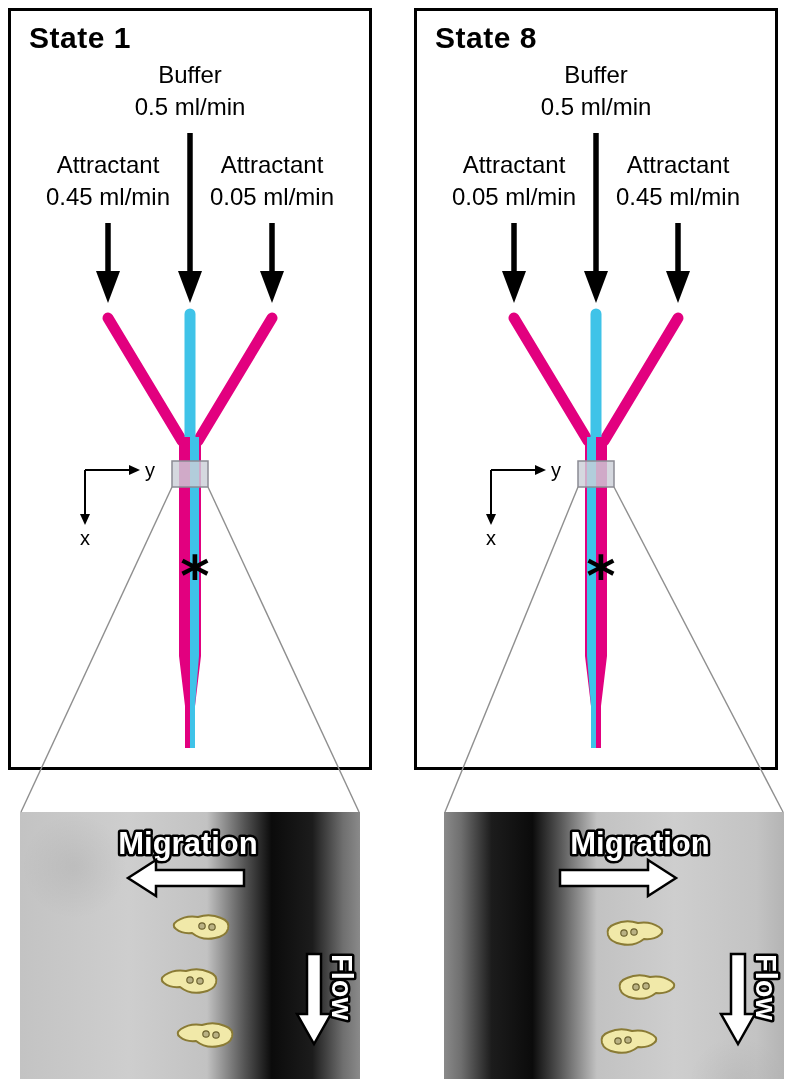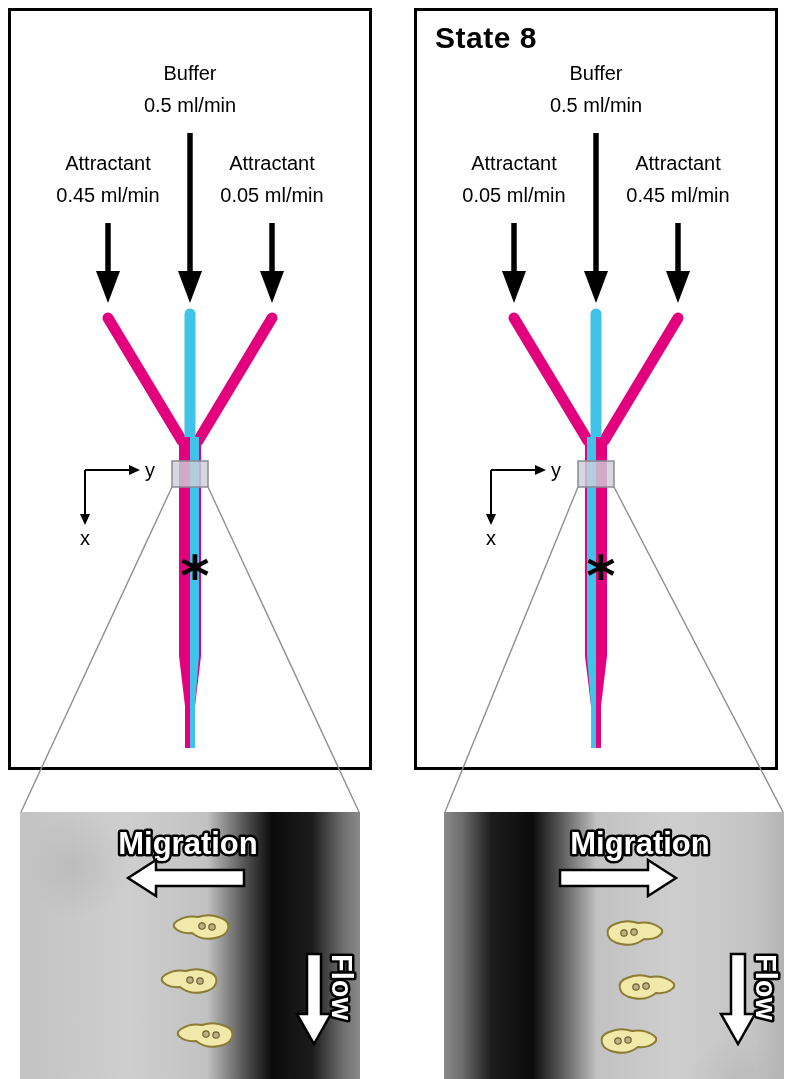--- a/index.html
+++ b/index.html
@@ -14,21 +14,21 @@
     border:3px solid #000; background:#fff;
   }
   .panel-1 { left:8px; }
   .panel-2 { left:414px; }
   .panel .title {
     position:absolute; left:18px; top:10px;
     font-size:30px; font-weight:bold; letter-spacing:0.5px;
   }
   .lbl {
     position:absolute; transform:translateX(-50%);
-    font-size:20px; white-space:nowrap; text-align:left; line-height:1.2;
+    font-size:24px; white-space:nowrap; text-align:left; line-height:1.2;
   }
   .scheme { position:absolute; left:0; top:0; width:358px; height:756px; }
 
   
   .blk-line { stroke:#000; stroke-width:5.5; }
   .blk-fill { fill:#000; }
   .s-mag  { stroke:var(--attractant,#e2007f); }
   .f-mag  { fill:var(--attractant,#e2007f); }
   .s-cyan { stroke:var(--buffer,#3fc3e8); }
   .f-cyan { fill:var(--buffer,#3fc3e8); }
@@ -75,20 +75,21 @@
   <defs>
     <g id="cell-shape">
       <path d="M4,17 Q2,9 11,6 Q22,1 34,5 Q46,3 55,9 Q61,13 56,17 Q50,22 40,21 Q30,29 17,26 Q6,24 4,17 Z" fill="#f1e9a9" stroke="#8a7b35" stroke-width="2"></path>
       <circle cx="20" cy="15" r="3.2" fill="#b9b184" stroke="#6d6330" stroke-width="1.2"></circle>
       <circle cx="30" cy="14" r="3.2" fill="#b9b184" stroke="#6d6330" stroke-width="1.2"></circle>
     </g>
   </defs>
 </svg>
 
 <section class="panel panel-1">
+  <div class="title">State 1</div>
 
   <div class="lbl" style="left:179px; top:50px">Buffer</div>
   <div class="lbl" style="left:179px; top:82px">0.5 ml/min</div>
   <div class="lbl" style="left:97px;  top:140px">Attractant</div>
   <div class="lbl" style="left:97px;  top:172px">0.45 ml/min</div>
   <div class="lbl" style="left:261px; top:140px">Attractant</div>
   <div class="lbl" style="left:261px; top:172px">0.05 ml/min</div>
 
   <svg class="scheme" viewBox="0 0 358 756">
 

